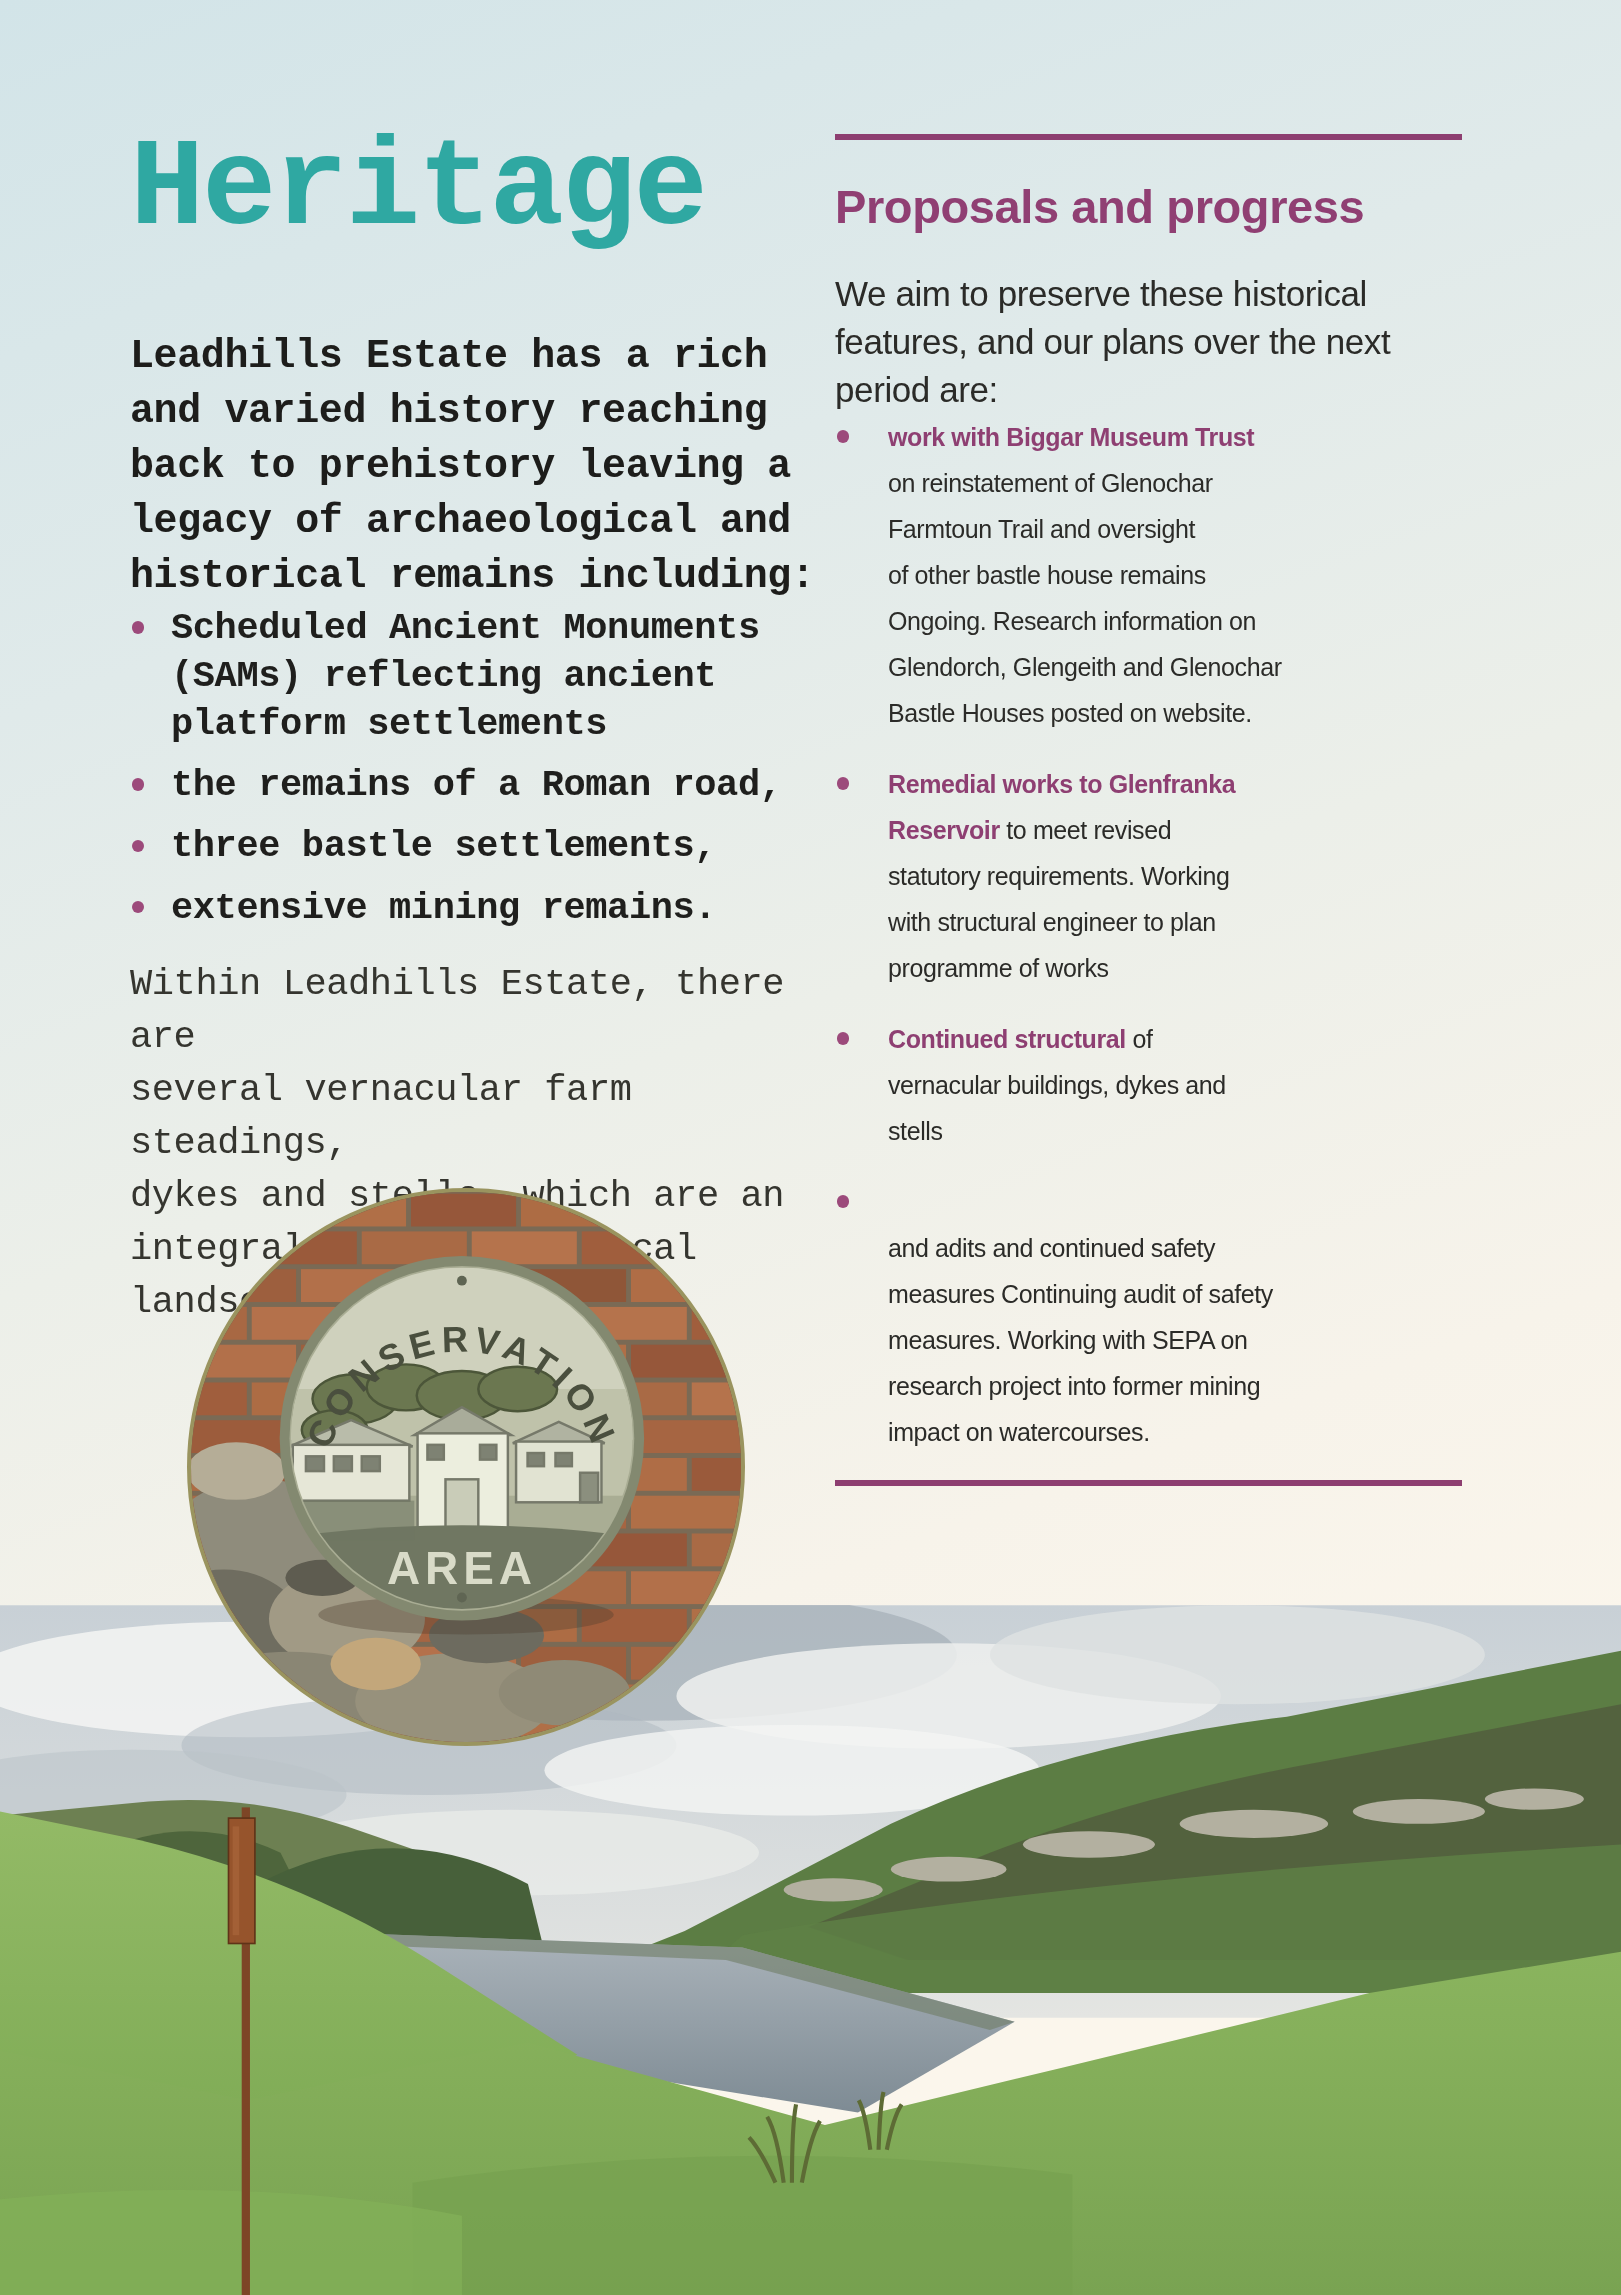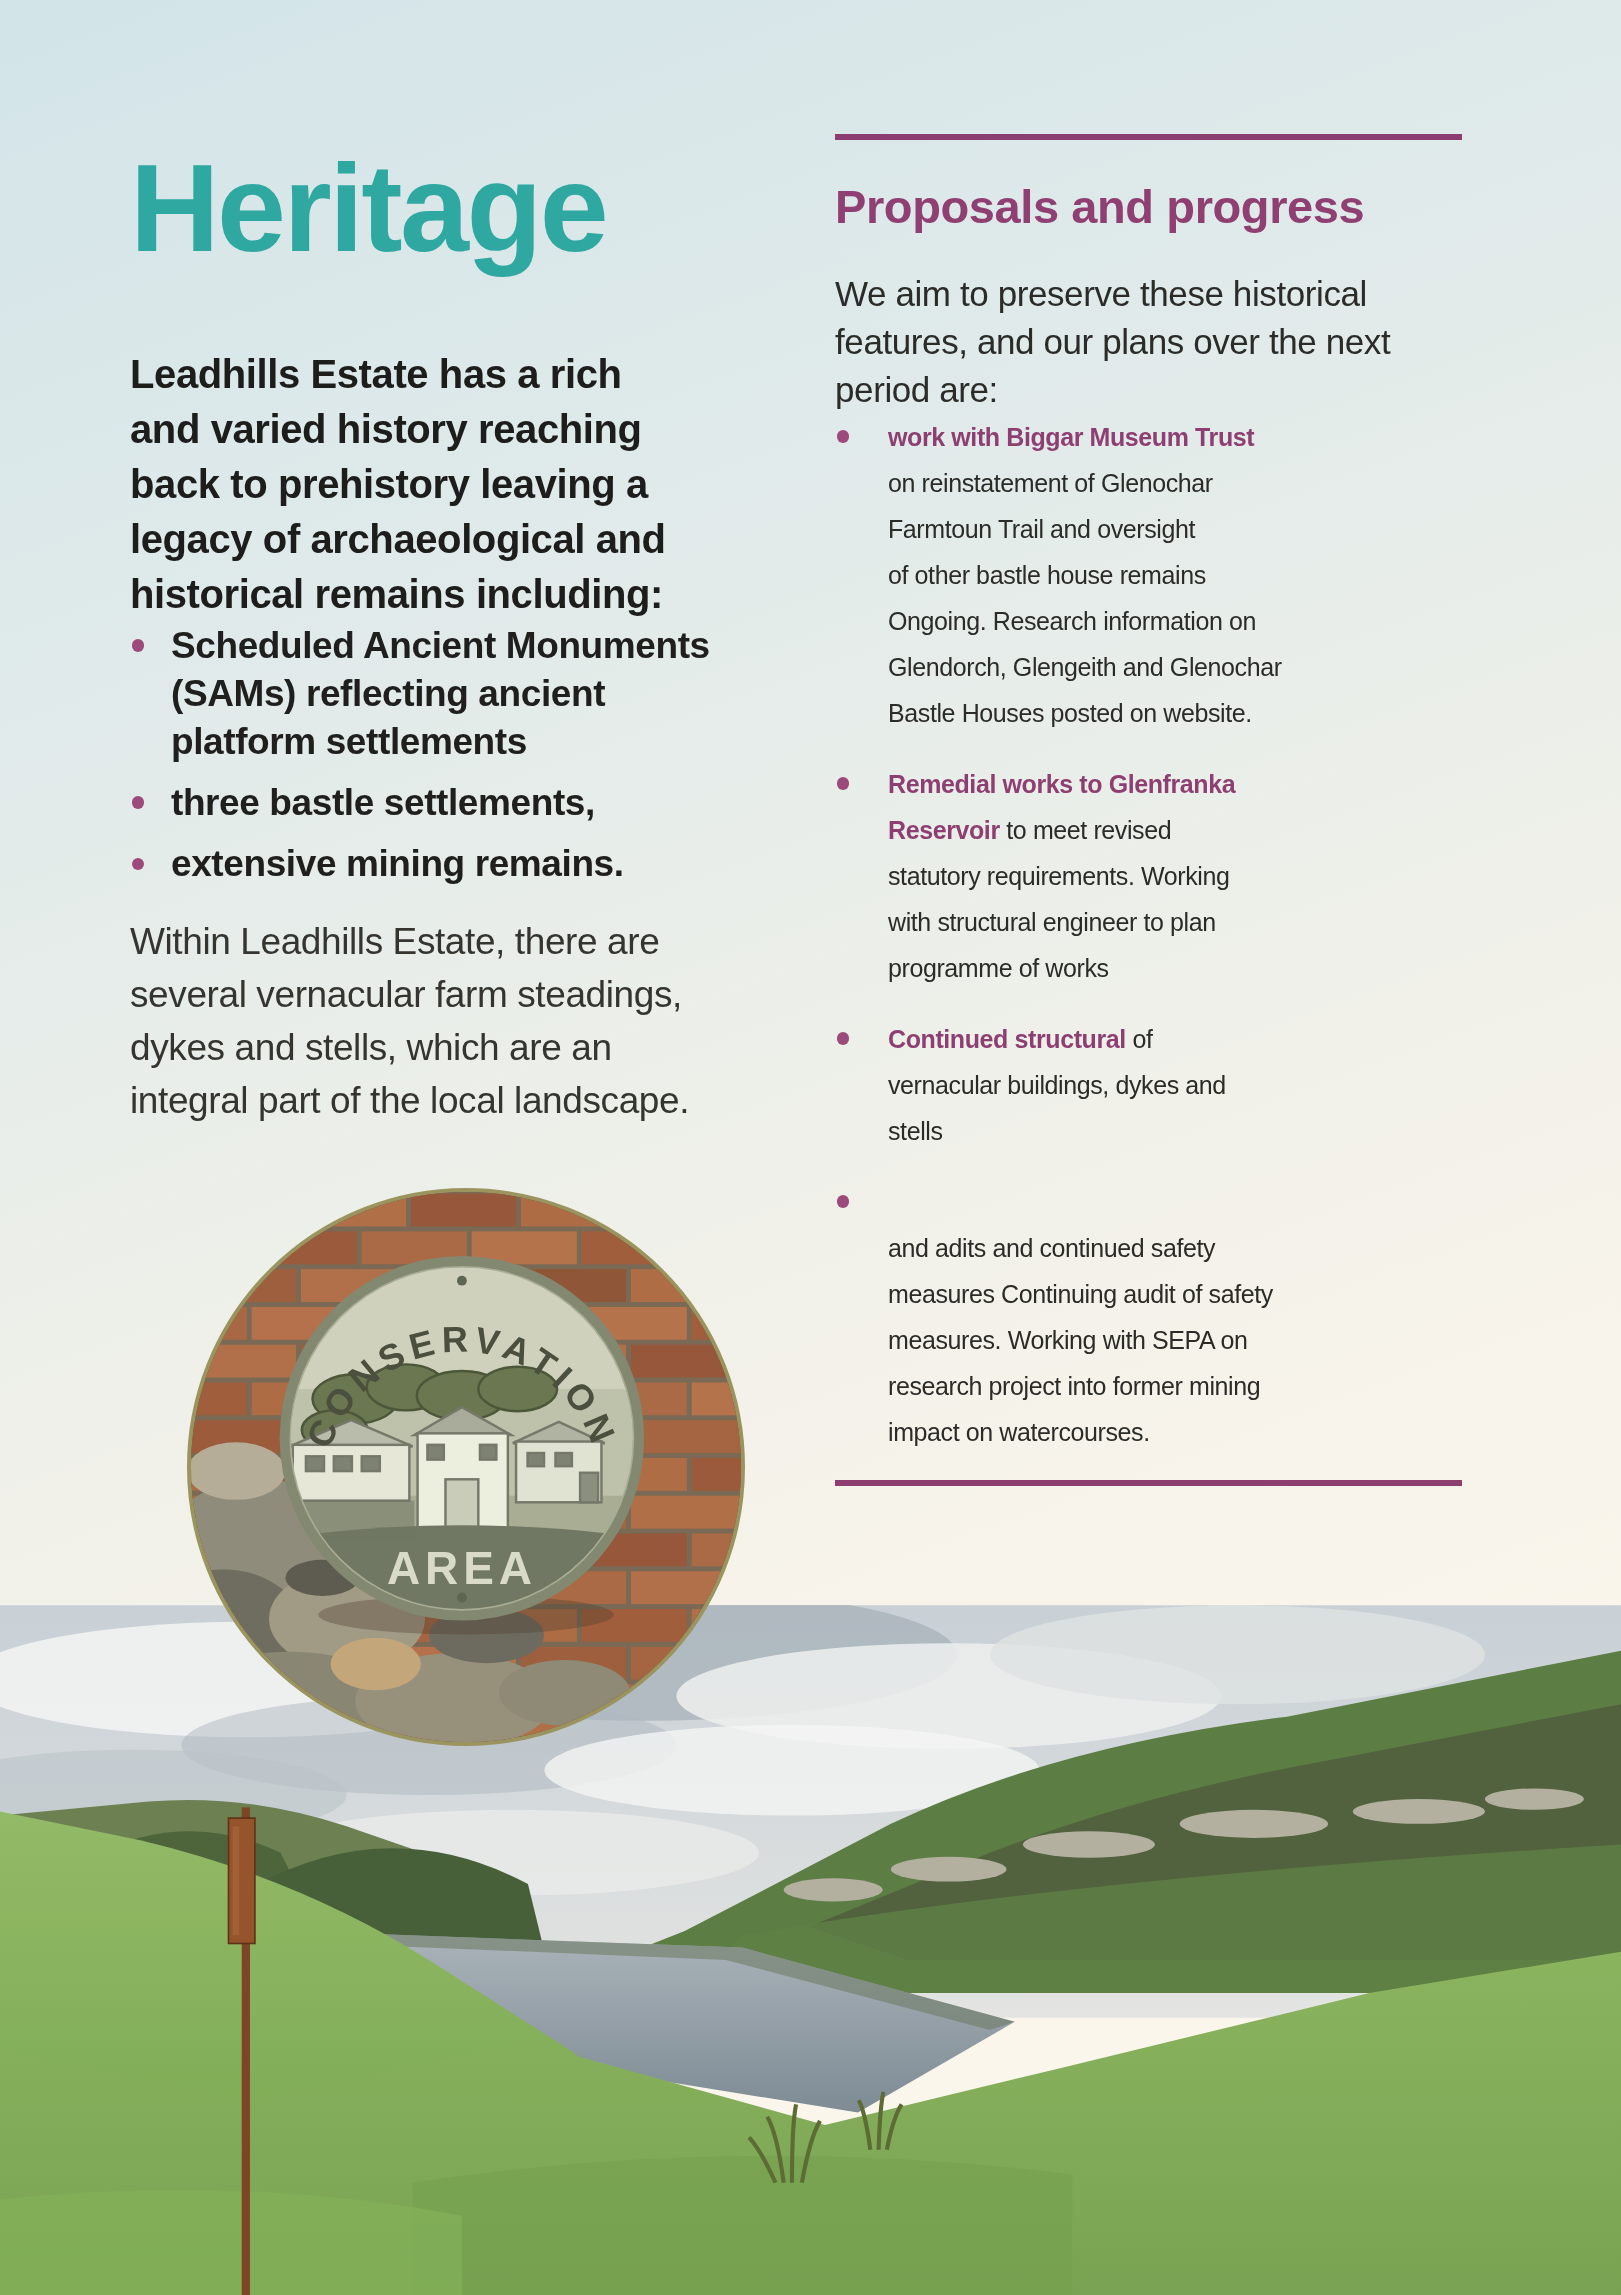--- a/index.html
+++ b/index.html
@@ -5,21 +5,21 @@
   html,body{margin:0;padding:0;background:#777;}
   .page{
     position:relative;
     width:1621px;height:2295px;
     overflow:hidden;
     font-family:"Liberation Sans", sans-serif;
     background:linear-gradient(160deg,#d2e4e8 0%,#dcе9e9 18%,#e6ecea 32%,#f1f0e9 52%,#f9f5ec 72%,#fbf6ec 100%);
     background:linear-gradient(160deg,#d2e4e8 0%,#e0eaea 25%,#ecefe9 45%,#f7f3ea 65%,#fbf6ec 80%);
   }
   
-  .left-col{position:absolute;left:130px;top:142px;width:685px;}
+  .left-col{position:absolute;left:130px;top:124px;width:685px;font-family:Liberation Mono, monospace;}
   .page-title{
     margin:0;font-size:124px;line-height:132px;font-weight:700;
     letter-spacing:-2.5px;color:#2fa8a2;
   }
   .left-intro{
     margin:73px 0 0 0;font-size:40px;line-height:55px;font-weight:700;
     color:#1d1d1b;white-space:pre-line;letter-spacing:-0.4px;
   }
   ul.bullets{list-style:none;margin:0;padding:0;}
   .left-bullets{margin-top:11.6px;}
@@ -77,20 +77,21 @@
     <h1 class="page-title">Heritage</h1>
     <p class="left-intro">Leadhills Estate has a rich
 and varied history reaching
 back to prehistory leaving a
 legacy of archaeological and
 historical remains including:</p>
     <ul class="bullets left-bullets">
       <li>Scheduled Ancient Monuments
 (SAMs) reflecting ancient
 platform settlements</li>
+      <li>the remains of a Roman road,</li>
       <li>three bastle settlements,</li>
       <li>extensive mining remains.</li>
     </ul>
     <p class="left-para">Within Leadhills Estate, there are
 several vernacular farm steadings,
 dykes and stells, which are an
 integral part of the local landscape.</p>
   </div>
 
   <div class="right-col">

